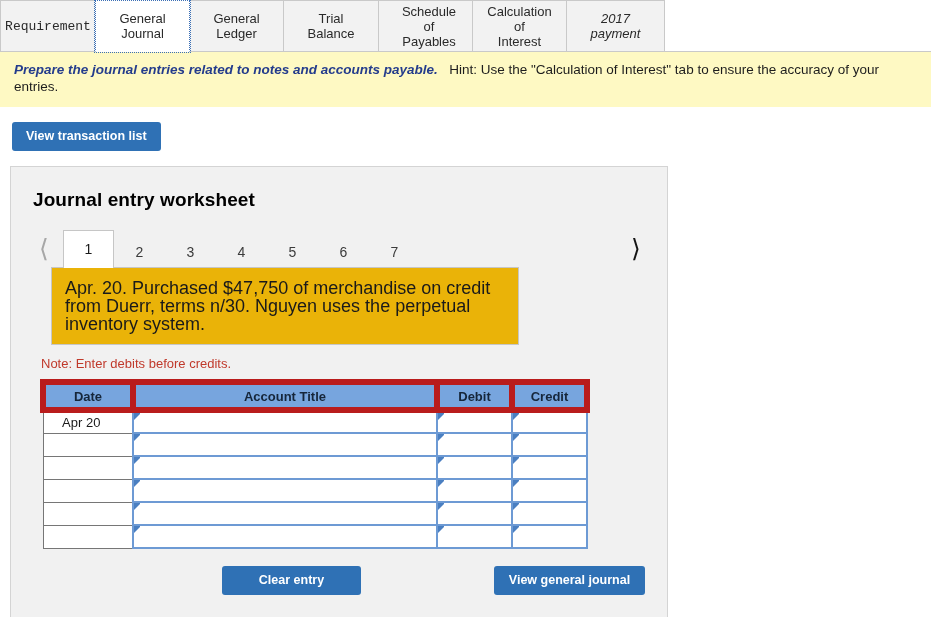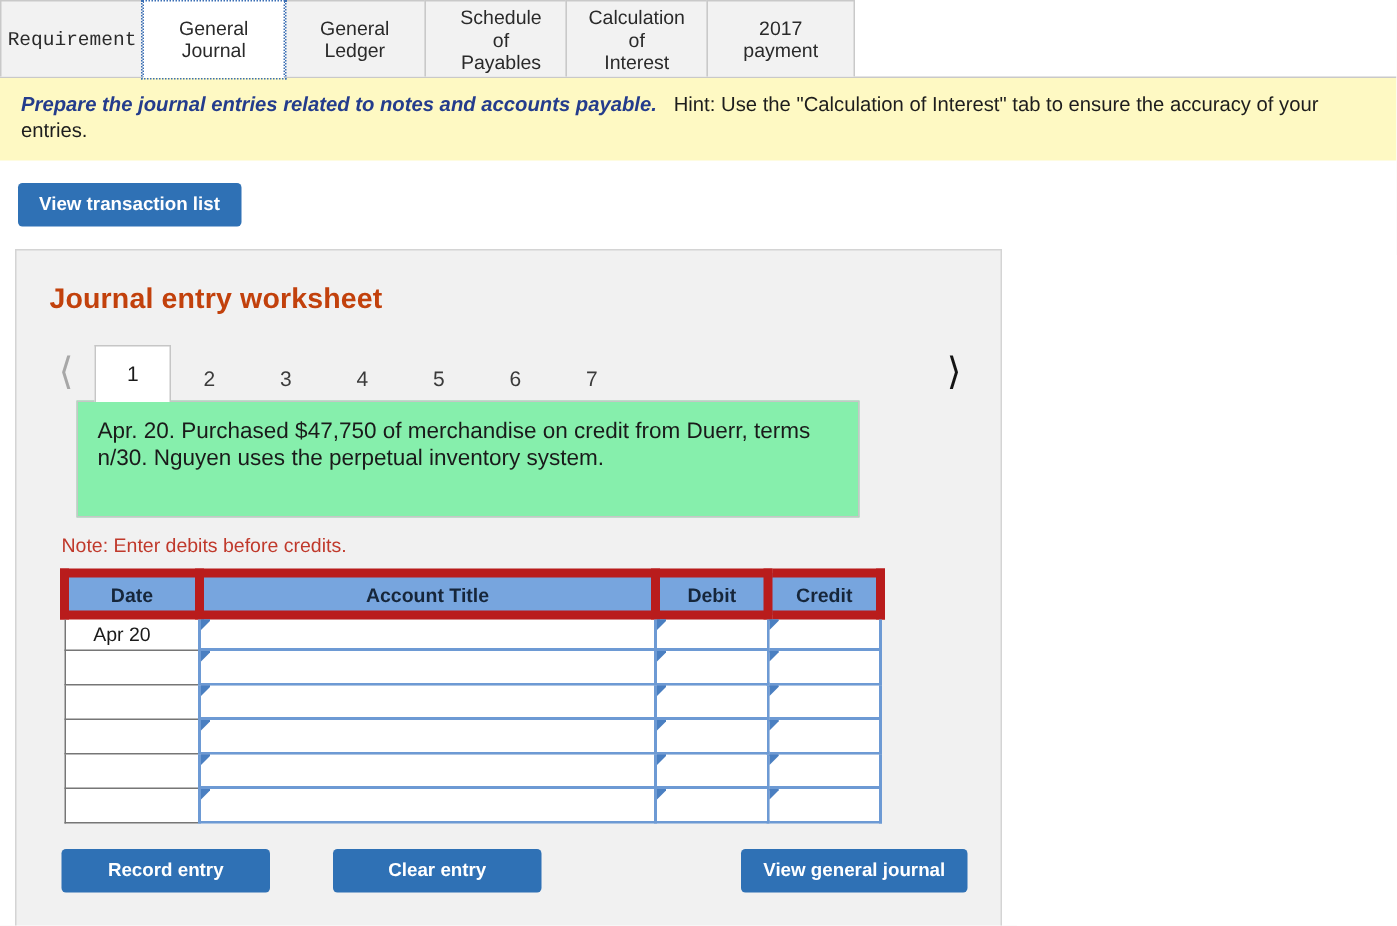--- a/index.html
+++ b/index.html
@@ -102,21 +102,21 @@
     width: 658px;
     height: 457px;
     border: 1px solid #d4d4d4;
     background: #f1f1f1;
     box-sizing: border-box;
     position: relative;
   }
   .panel-title {
     font-size: 19px;
     font-weight: bold;
-    color: #c2410c;
+    color: #000000;
     padding: 22px 0 0 22px;
     letter-spacing: 0.1px;
   }
 
   
   .pager {
     margin: 18px 0 0 20px;
     height: 38px;
     display: flex;
     align-items: flex-end;
@@ -160,27 +160,27 @@
     line-height: 37px;
     position: relative;
     z-index: 2;
     margin-bottom: -1px;
     color: #1a1a1a;
   }
 
   
   .descbox {
     margin: 0 0 0 40px;
-    width: 522px;
+    width: 468px;
     height: 78px;
-    background: #86efac;
+    background: #eab308;
     border: 1px solid #c6c6c6;
     box-sizing: border-box;
     padding: 11px 12px 0 13px;
-    font-size: 15px;
+    font-size: 18px;
     line-height: 18px;
     color: #1a1a1a;
   }
 
   .note {
     margin: 11px 0 0 30px;
     font-size: 13px;
     color: #c0392b;
   }
 
@@ -250,25 +250,26 @@
 </style>
 </head>
 <body>
 
 <div class="tabstrip" id="tabstrip">
     <div class="tab" style="width: 96px; font-family: Liberation Mono, monospace;"><span>Requirement</span></div>
     <div class="tab active" style="width: 95px;"><span>General
 Journal</span></div>
     <div class="tab" style="width: 95px;"><span>General
 Ledger</span></div>
+    <div class="tab" style="width: 96px;"><span>Trial Balance</span></div>
     <div class="tab" style="width: 95px; padding-left: 17px;"><span>Schedule of
 Payables</span></div>
     <div class="tab" style="width: 95px;"><span>Calculation of
 Interest</span></div>
-    <div class="tab" style="width: 99px;"><span>2017 payment</span></div>
+    <div class="tab" style="width: 99px; font-style: italic;"><span>2017 payment</span></div>
   </div>
 
 <div class="banner">
   <span class="req">Prepare the journal entries related to notes and accounts payable.</span>
   <span class="hint">&nbsp;&nbsp;<span class="hint-label">Hint:</span>
   <span>Use the "Calculation of Interest" tab to ensure the accuracy of your entries.</span></span>
 </div>
 
 <div class="transaction-btn-wrap">
   <button class="btn">View transaction list</button>
@@ -381,18 +382,17 @@
             <span class="marker"></span>
           </td>
           <td class="cell-input">
             <span class="marker"></span>
           </td>
         </tr>
       </tbody>
   </table>
 
   <div class="btnrow">
-    <button class="btn btn-record">Record entry</button>
     <button class="btn btn-clear">Clear entry</button>
     <button class="btn btn-viewgj">View general journal</button>
   </div>
 
 </div>
 
 </body></html>

